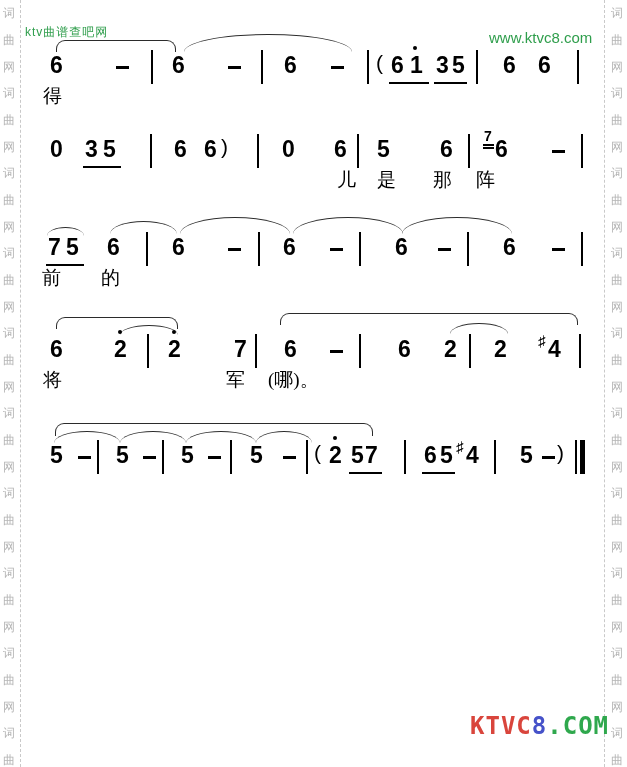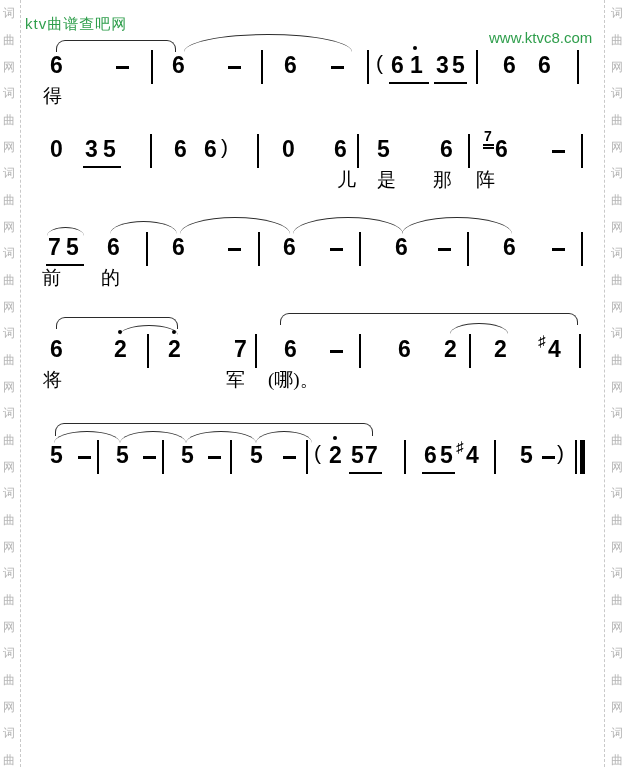--- a/index.html
+++ b/index.html
@@ -6,21 +6,21 @@
   .page{position:relative;width:627px;height:767px;background:#ffffff;overflow:hidden;
         font-family:"Liberation Sans",sans-serif;}
   .vline{position:absolute;top:0;bottom:0;width:0;border-left:1px dashed #c9c9c9;}
   .vline-l{left:20px;}
   .vline-r{left:604px;}
   .wmcol{position:absolute;top:0;width:18px;text-align:center;}
   .wm-l{left:0;}
   .wm-r{left:608px;}
   .wm-char{position:absolute;left:0;width:18px;font-size:12px;color:var(--wm,#b5b5b5);
            font-family:"Liberation Serif",serif;}
-  .site-name{position:absolute;left:25px;top:15px;font-size:15px;color:var(--green,#2f9e4c);
+  .site-name{position:absolute;left:25px;top:24px;font-size:12px;color:var(--green,#2f9e4c);
              letter-spacing:1px;cursor:pointer;}
   .site-url{position:absolute;left:489px;top:29px;font-size:15px;color:var(--green,#2f9e4c);cursor:pointer;}
   #score{position:absolute;left:0;top:0;width:627px;height:500px;}
   .tok{position:absolute;line-height:1;}
   .num{font-size:23px;font-weight:bold;color:#000;font-family:"Liberation Sans",sans-serif;}
   .num.sm{font-size:14px;}
   .dash{width:13px;height:3px;background:#000;}
   .bar{width:2px;height:34px;background:#000;}
   .bar.thick{width:5px;}
   .beam{height:2px;background:#000;}
@@ -242,13 +242,14 @@
       <div class="tok num" style="left: 466px; top: 444px;">4</div>
       <div class="tok bar" style="left: 494px; top: 440px;"></div>
       <div class="tok num" style="left: 520px; top: 444px;">5</div>
       <div class="tok dash" style="left: 542px; top: 456px;"></div>
       <div class="tok paren" style="left: 557px; top: 442px;">)</div>
       <div class="tok bar" style="left: 575px; top: 440px;"></div>
       <div class="tok bar thick" style="left: 580px; top: 440px;"></div>
     </div>
 
 
+  <div class="logo"><span class="lg-red">KTVC</span><span class="lg-blue">8</span><span class="lg-green">.COM</span></div>
 </div>
 
 </body></html>

